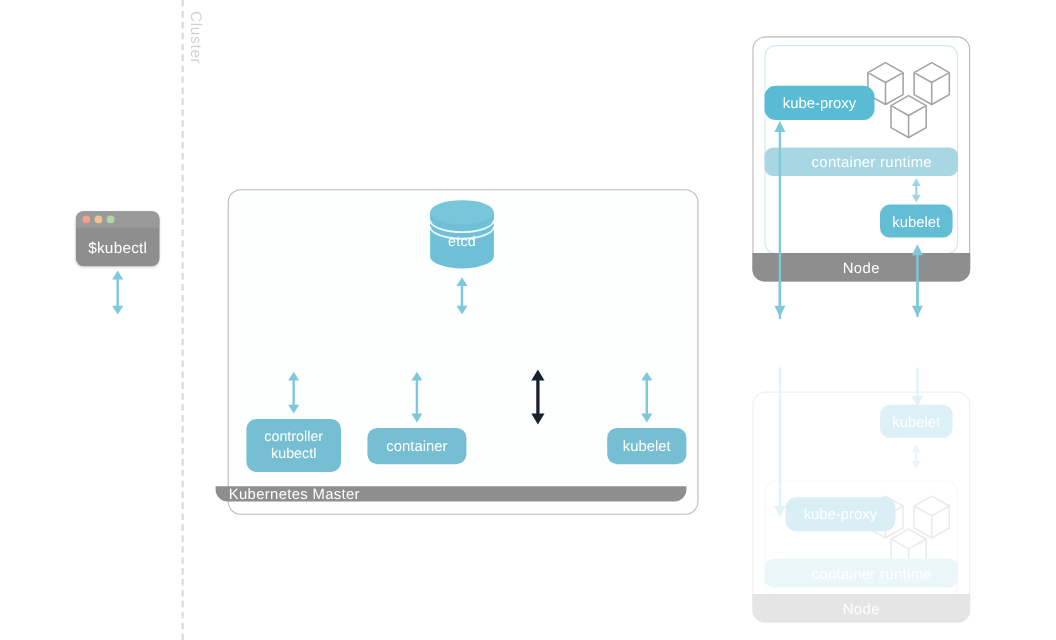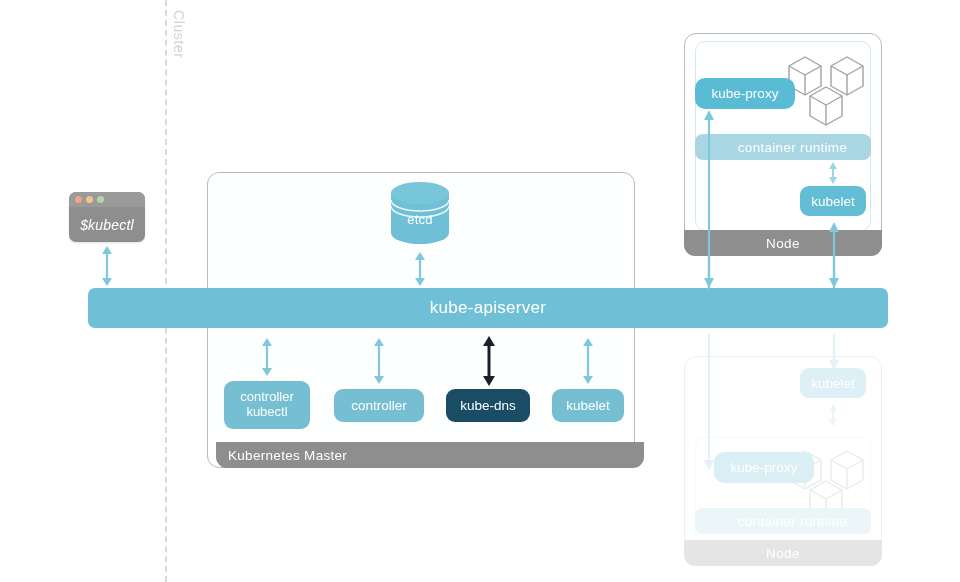--- a/index.html
+++ b/index.html
@@ -37,21 +37,20 @@
   }
 
   
   #kubectl-window {
     left: 69px; top: 192px;
     width: 76px; height: 50px;
     background: #8e8e8e;
     border-radius: 7px;
     overflow: hidden;
     box-shadow: 0 1px 2px rgba(0,0,0,0.12);
-    font-style: italic;
   }
   #kubectl-titlebar {
     height: 15px;
     background: #9a9a9a;
     display: flex;
     align-items: center;
     padding-left: 6px;
     gap: 4px;
   }
   .dot { width: 7px; height: 7px; border-radius: 50%; }
@@ -71,22 +70,22 @@
   
   #master-box {
     left: 207px; top: 172px;
     width: 428px; height: 296px;
     border: 1.5px solid #b9babb;
     border-radius: 12px;
     background: #fdfefe;
     box-sizing: border-box;
   }
   #master-footer {
-    left: 216px; top: 442px;
-    width: 428px; height: 26px;
+    left: 196px; top: 442px;
+    width: 428px; height: 14px;
     background: #8e8e8e;
     border-bottom-left-radius: 11px;
     border-bottom-right-radius: 11px;
     display: flex;
     align-items: center;
     padding-left: 12px;
     box-sizing: border-box;
     color: #ffffff;
     font-size: 13.5px;
     letter-spacing: 0.3px;
@@ -261,21 +260,20 @@
   <div class="abs" id="etcd-text">etcd</div>
 
   <div class="abs arrow" style="left:414px; top:252px;">
     <svg width="12" height="34" viewBox="0 0 12 34">
       <line x1="6" y1="6" x2="6" y2="28" stroke="#7ec8da" stroke-width="2.2"></line>
       <path d="M6 0 L11 8 L1 8 Z" fill="#7ec8da"></path>
       <path d="M6 34 L11 26 L1 26 Z" fill="#7ec8da"></path>
     </svg>
   </div>
 
-  <div class="abs" id="kube-apiserver">kube-apiserver</div>
 
   <div class="abs arrow" style="left:261px; top:338px;">
     <svg width="12" height="38" viewBox="0 0 12 38">
       <line x1="6" y1="6" x2="6" y2="32" stroke="#7ec8da" stroke-width="2.2"></line>
       <path d="M6 0 L11 8 L1 8 Z" fill="#7ec8da"></path>
       <path d="M6 38 L11 30 L1 30 Z" fill="#7ec8da"></path>
     </svg>
   </div>
   <div class="abs arrow" style="left:373px; top:338px;">
     <svg width="12" height="46" viewBox="0 0 12 46">
@@ -293,22 +291,21 @@
   </div>
   <div class="abs arrow" style="left:582px; top:338px;">
     <svg width="12" height="46" viewBox="0 0 12 46">
       <line x1="6" y1="6" x2="6" y2="40" stroke="#7ec8da" stroke-width="2.2"></line>
       <path d="M6 0 L11 8 L1 8 Z" fill="#7ec8da"></path>
       <path d="M6 46 L11 38 L1 38 Z" fill="#7ec8da"></path>
     </svg>
   </div>
 
   <div class="abs pill light" id="pill-controller-manager">controller kubectl</div>
-  <div class="abs pill light" id="pill-scheduler">controller</div>
-  <div class="abs pill dark" id="pill-kube-dns">kube-dns</div>
+  <div class="abs pill light" id="pill-scheduler">container</div>
   <div class="abs pill light" id="pill-kubelet">kubelet</div>
 
   <div class="abs" id="master-footer">Kubernetes Master</div>
 
   <div class="abs node-outer" id="node-top-outer"></div>
   <div class="abs node-inner" id="node-top-inner"></div>
 
   <div class="abs cubes" id="node-top-cubes">
     <svg width="84" height="82" viewBox="0 0 84 82">
       <g fill="#ffffff" stroke="#9fa3a6" stroke-width="1.4" stroke-linejoin="round">

